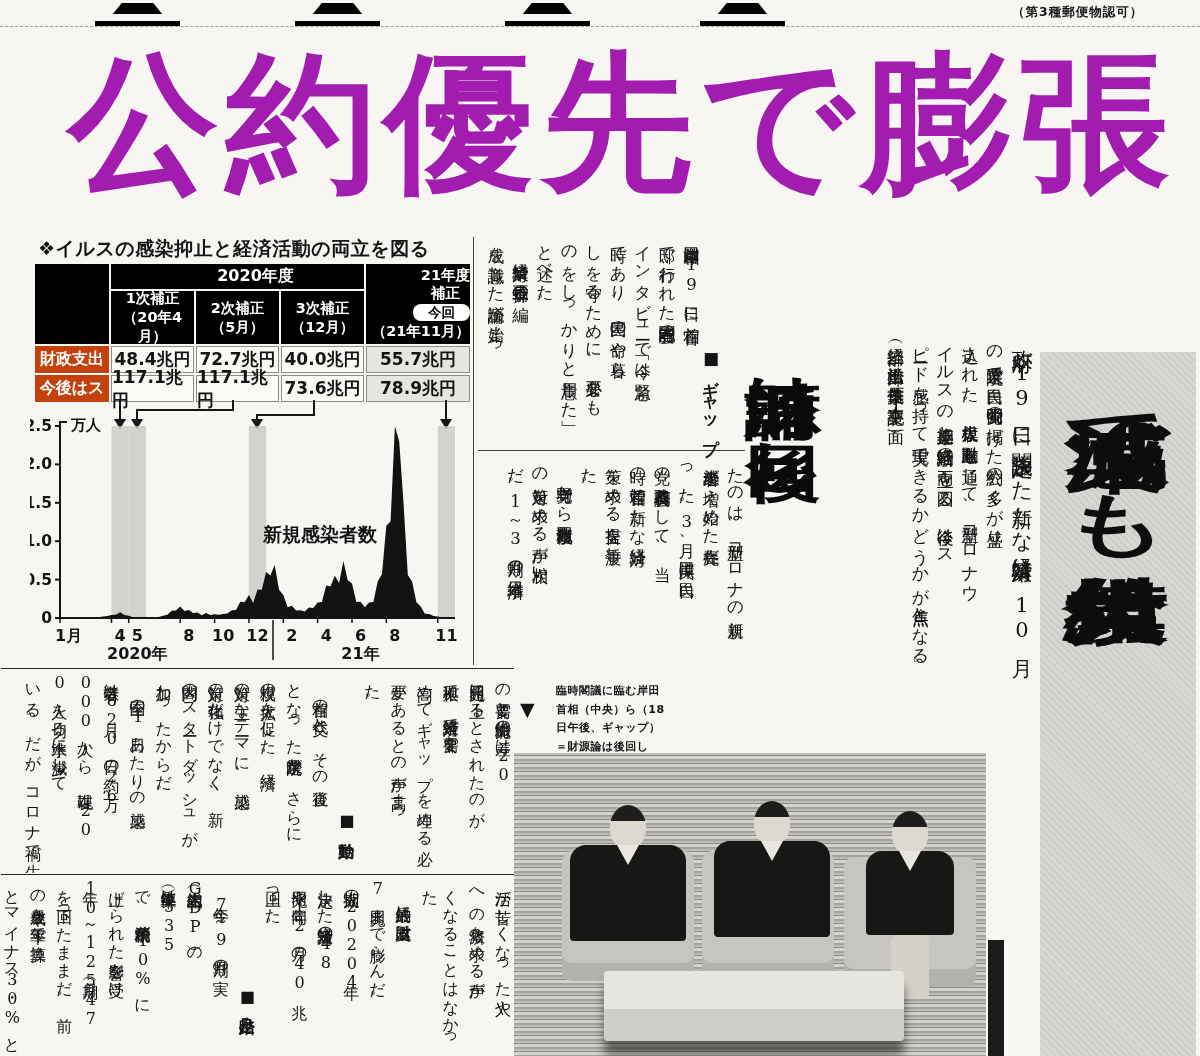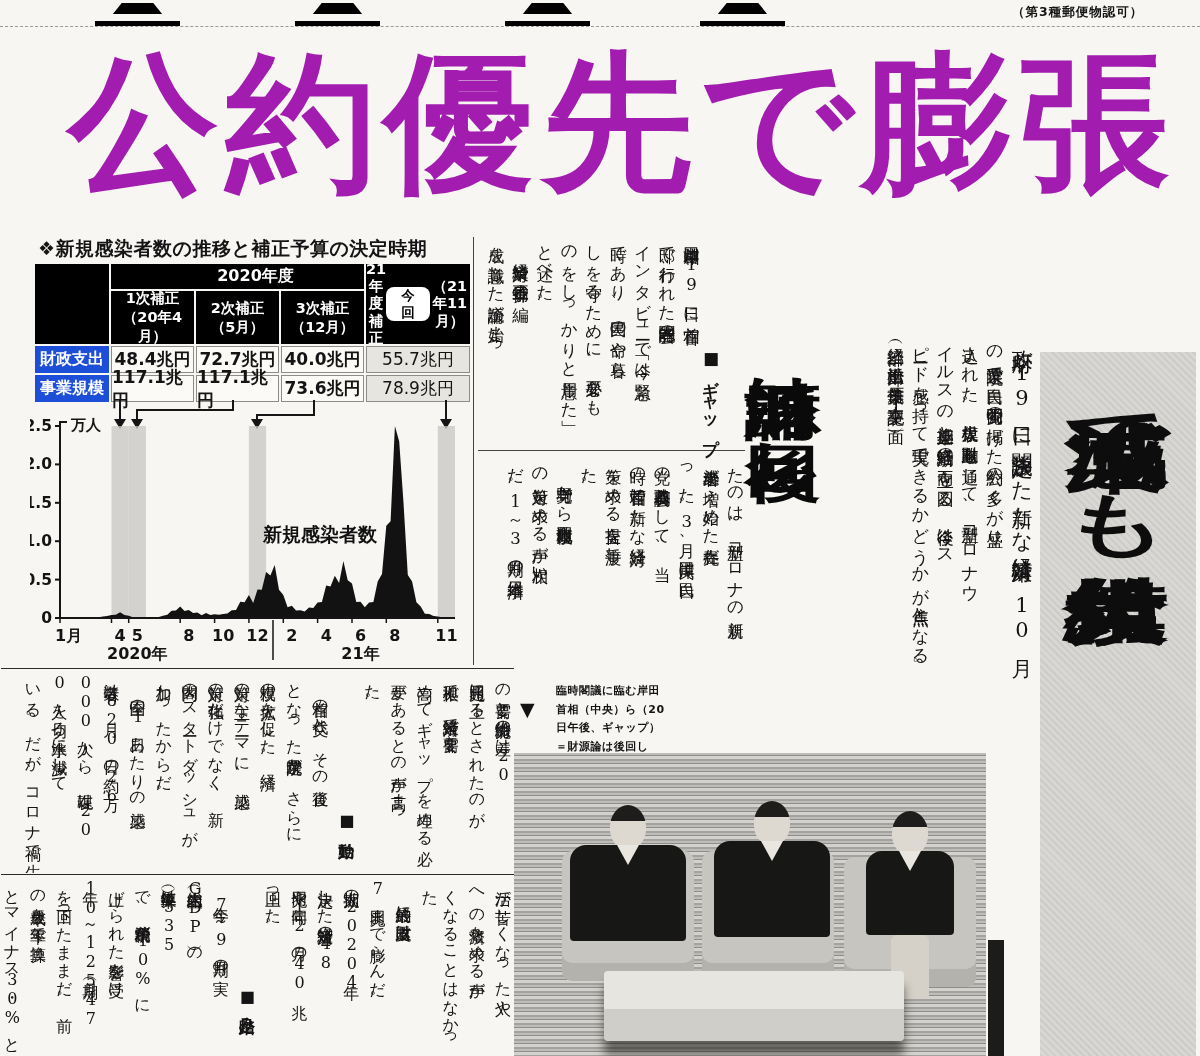--- a/index.html
+++ b/index.html
@@ -31,30 +31,30 @@
   .chart-title{position:absolute;top:236px;left:38px;font-size:19px;font-weight:800;
                font-family:"DejaVu Sans","Liberation Sans",sans-serif;letter-spacing:.5px;}
   .budget-table{position:absolute;top:264px;left:35px;display:grid;gap:2px;
                 grid-template-columns:74px 83px 83px 83px 104px;
                 grid-template-rows:25px 53px 27px 27px;
                 font-family:"DejaVu Sans","Liberation Sans",sans-serif;}
   .bt-hd{background:#000;color:#fff;display:flex;align-items:center;justify-content:center;
          text-align:center;font-weight:700;}
   .bt-corner{grid-area:1/1/3/2;}
   .bt-group{grid-area:1/2/2/5;font-size:16px;padding-left:36px;}
-  .bt-final{grid-area:1/5/3/6;font-size:14.5px;line-height:1.2;}
+  .bt-final{grid-area:1/5/3/6;flex-direction:column;font-size:14.5px;line-height:1.2;align-items:flex-end;}
   .bt-final .pre{white-space:pre-line;}
   .bt-badge{display:inline-block;background:#fff;color:#000;border-radius:8px;
             padding:0 15px;margin:2px 0;font-size:13.5px;line-height:17px;font-weight:800;}
   .bt-sub{font-size:14.5px;line-height:1.3;white-space:pre-line;}
-  .bt-label{background:#1d4ed8;color:#fff;display:flex;align-items:center;justify-content:center;
+  .bt-label{background:#c2410c;color:#fff;display:flex;align-items:center;justify-content:center;
             font-size:16px;font-weight:800;}
   .bt-val{background:#fbfaf6;border:1px solid #8c8c88;box-sizing:border-box;display:flex;
           align-items:center;justify-content:center;font-size:17px;font-weight:700;}
-  .bt-now{background:#e6e5e0;font-weight:400;text-align:right;}
+  .bt-now{background:#e6e5e0;font-weight:700;text-align:right;}
   .arrows{position:absolute;top:400px;left:30px;}
   #infection-chart{position:absolute;top:408px;left:30px;
                    font-family:"DejaVu Sans","Liberation Sans",sans-serif;}
   
   .vblock{position:absolute;writing-mode:vertical-rl;text-orientation:upright;overflow:hidden;}
   .vcol{display:block;line-height:1.35;letter-spacing:.5px;margin-left:5px;}
   .sec-head{font-weight:800;font-family:"DejaVu Sans","Liberation Sans",sans-serif;}
   .mid-upper{top:234px;left:478px;width:224px;height:216px;font-size:16.5px;}
   .mid-upper .vcol{line-height:1.3;margin-left:3px;}
   .gap-header{position:absolute;top:348px;left:700px;writing-mode:vertical-rl;text-orientation:upright;
@@ -114,42 +114,42 @@
     <div class="mast-rule"></div>
   </div>
 
   <h1 class="main-headline">公約優先で膨張</h1>
   <div class="mid-headline">財源論は後回し</div>
   <aside class="side-headline">
     <span>感染減でも大規模給付</span>
   </aside>
 
   <section>
-    <div class="chart-title">❖新規感染者数の推移と補正予算の決定時期</div>
+    <div class="chart-title">❖イルスの感染抑止と経済活動の両立を図る</div>
     <div class="budget-table">
       <div class="bt-hd bt-corner"></div>
       <div class="bt-hd bt-group">2020年度</div>
       <div class="bt-hd bt-final">
         <span class="pre">21年度
 補正</span>
         <span class="bt-badge">今回</span>
         <span>（21年11月）</span>
       </div>
       <div class="bt-hd bt-sub">1次補正
 （20年4月）</div>
       <div class="bt-hd bt-sub">2次補正
 （5月）</div>
       <div class="bt-hd bt-sub">3次補正
 （12月）</div>
       <div class="bt-label">財政支出</div>
       <div class="bt-val">48.4兆円</div>
       <div class="bt-val">72.7兆円</div>
       <div class="bt-val">40.0兆円</div>
       <div class="bt-val bt-now">55.7兆円</div>
-      <div class="bt-label">事業規模</div>
+      <div class="bt-label">今後はス</div>
       <div class="bt-val">117.1兆円</div>
       <div class="bt-val">117.1兆円</div>
       <div class="bt-val">73.6兆円</div>
       <div class="bt-val bt-now">78.9兆円</div>
     </div>
 
     <svg class="arrows" width="440" height="30" viewBox="0 0 440 30">
       <g stroke="#151515" stroke-width="2" fill="none">
         <path d="M90,0 V20"></path>
           <path d="M203,0 V10 H107 V20"></path>
@@ -289,21 +289,21 @@
       <span class="vcol">年10～12月期（547</span>
       <span class="vcol">を下回ったままだ。前</span>
       <span class="vcol">の成長率を年率で換算</span>
       <span class="vcol">とマイナス3・0%と</span>
     </section>
 
   <div class="photo-caption">
     <span class="cap-marker">▼</span>
     <div class="cap-lines">
         <span class="cap-line">臨時閣議に臨む岸田</span>
-        <span class="cap-line">首相（中央）ら（20</span>
+        <span class="cap-line">首相（中央）ら（18</span>
         <span class="cap-line">日午後、ギャップ）</span>
         <span class="cap-line">＝財源論は後回し</span>
       </div>
   </div>
 
   <figure class="photo">
     <div class="chair" style="left:48px;top:98px"></div>
     <div class="chair" style="left:188px;top:98px"></div>
     <div class="chair" style="left:330px;top:104px"></div>
     <div class="person" style="left:56px;top:52px">

